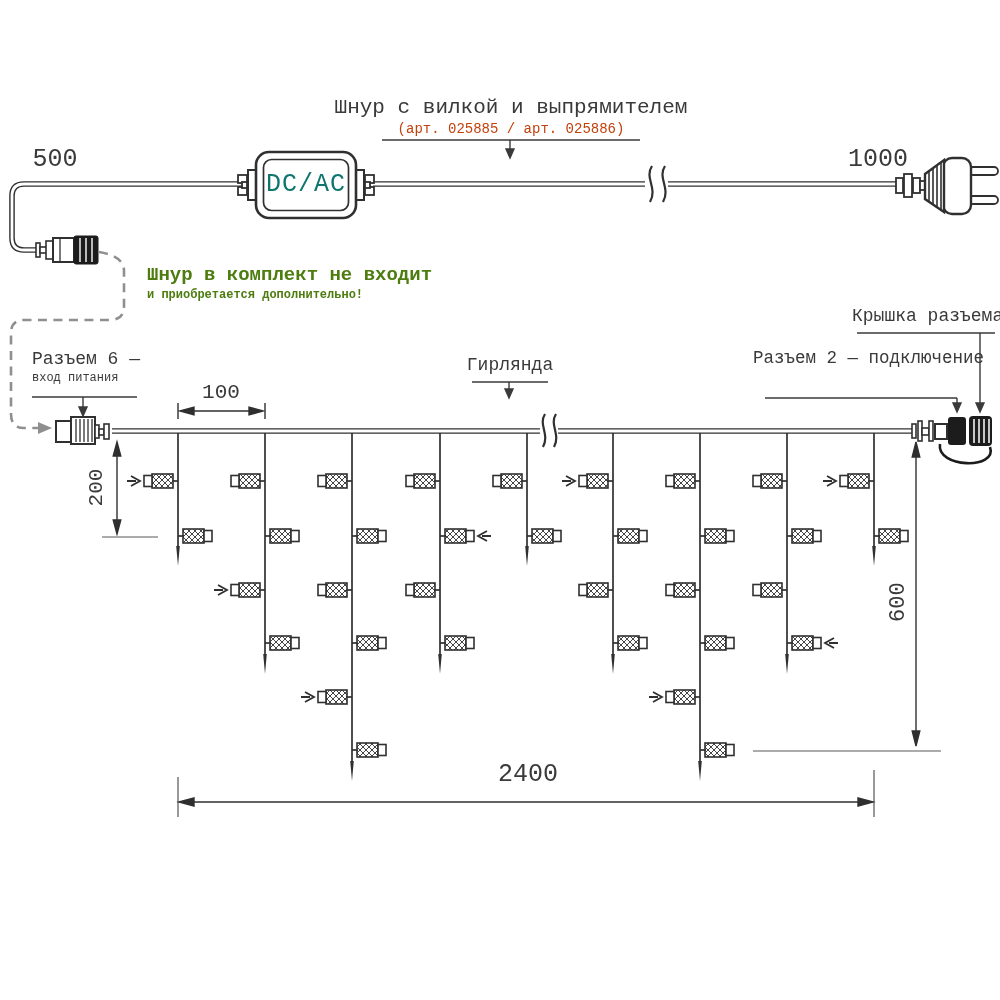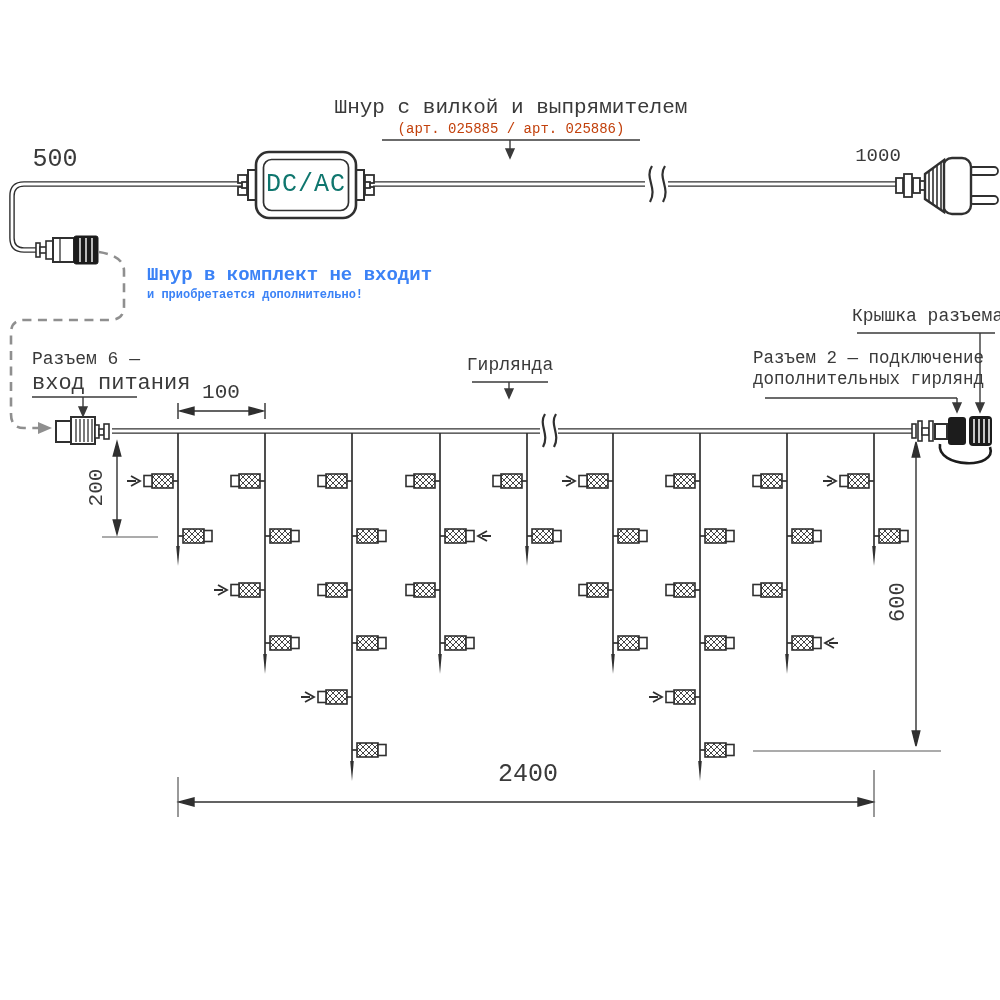--- a/index.html
+++ b/index.html
@@ -2,21 +2,21 @@
 <html><head>
 <meta charset="utf-8">
 <style>
   html,body{margin:0;padding:0;background:#fff;}
   .canvas{position:relative;width:1000px;height:1000px;background:#fff;
           font-family:Liberation Mono, monospace;color:#333;overflow:hidden;}
   svg.layer{position:absolute;left:0;top:0;}
   .lbl{position:absolute;white-space:nowrap;color:#3a3a3a;line-height:1.1;}
   .c{text-align:center;}
   .rot{transform:rotate(-90deg);transform-origin:center;}
-  .gray{color:#3b82f6;font-weight:bold;}
+  .gray{color:#4d7c0f;font-weight:bold;}
   .sub{color:#c2410c;}
 </style>
 </head>
 <body>
 
 <div class="canvas">
 
 <svg class="layer" width="1000" height="1000" viewBox="0 0 1000 1000">
   <defs>
     <pattern id="xhatch" width="6" height="6" patternUnits="userSpaceOnUse">
@@ -404,32 +404,31 @@
     <line x1="192" y1="802" x2="860" y2="802"></line>
     <polygon points="179,802 194,798 194,806"></polygon>
     <polygon points="873,802 858,798 858,806"></polygon>
   </g>
 </svg>
 
 <div class="lbl c" style="left:331px;top:96px;width:360px;font-size:21px;">Шнур с вилкой и выпрямителем</div>
 <div class="lbl c sub" style="left:331px;top:122px;width:360px;font-size:14px;">(арт. 025885 / арт. 025886)</div>
 
 <div class="lbl c" style="left:24px;top:146px;width:62px;font-size:25px;">500</div>
-<div class="lbl c" style="left:840px;top:146px;width:76px;font-size:19px;">1000</div>
+<div class="lbl c" style="left:840px;top:146px;width:76px;font-size:25px;">1000</div>
 
 <div class="lbl gray" style="left:147px;top:265px;font-size:19px;">Шнур в комплект не входит</div>
 <div class="lbl gray" style="left:147px;top:289px;font-size:12px;">и приобретается дополнительно!</div>
 
 <div class="lbl" style="left:32px;top:350px;font-size:18px;">Разъем 6 —</div>
-<div class="lbl" style="left:32px;top:372px;font-size:22px;">вход питания</div>
+<div class="lbl" style="left:32px;top:372px;font-size:12px;">вход питания</div>
 
 <div class="lbl c" style="left:454px;top:356px;width:112px;font-size:18px;">Гирлянда</div>
 
 <div class="lbl c" style="left:753px;top:349px;width:210px;font-size:17.5px;">Разъем 2 — подключение</div>
-<div class="lbl c" style="left:753px;top:370px;width:210px;font-size:17.5px;">дополнительных гирлянд</div>
 
 <div class="lbl c" style="left:852px;top:307px;width:148px;font-size:18px;">Крышка разъема</div>
 
 <div class="lbl c" style="left:256px;top:171px;width:100px;font-size:25px;letter-spacing:1px;color:#0f766e;">DC/AC</div>
 
 <div class="lbl c" style="left:193px;top:381px;width:56px;font-size:21px;">100</div>
 <div class="lbl c rot" style="left:74px;top:476px;width:46px;font-size:21px;">200</div>
 <div class="lbl c rot" style="left:876px;top:590px;width:46px;font-size:22px;">600</div>
 <div class="lbl c" style="left:483px;top:761px;width:90px;font-size:25px;">2400</div>
 

